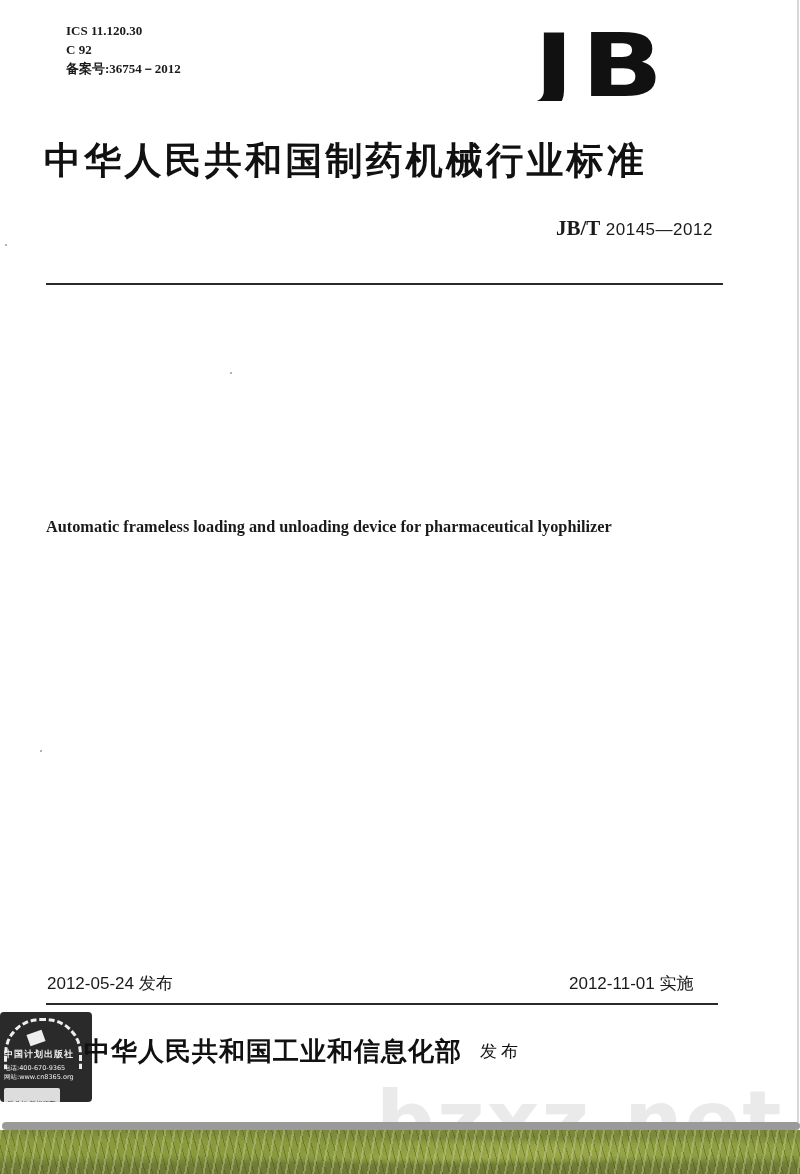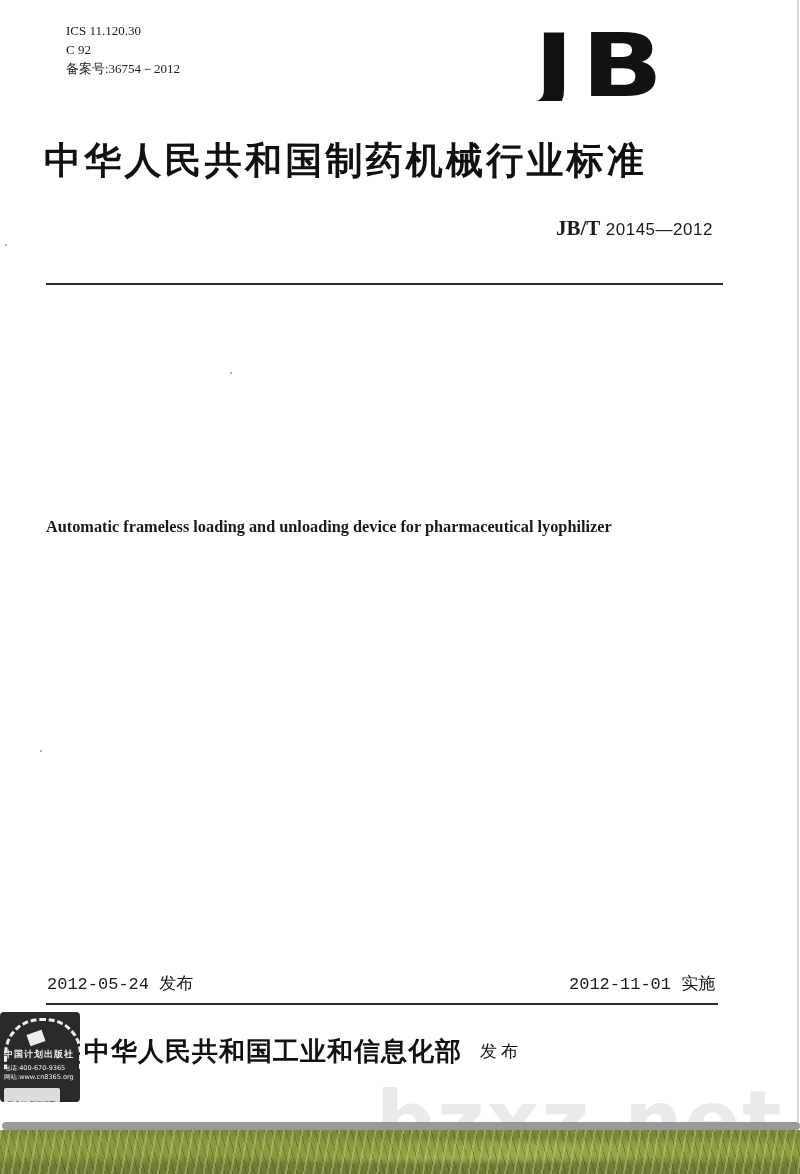--- a/index.html
+++ b/index.html
@@ -9,21 +9,21 @@
       font-family: "DejaVu Sans", sans-serif;
       color: #141414;
     }
     .page {
       position: absolute; left: 0; top: 0; width: 797px; height: 1122px;
       background: #ffffff;
       border-right: 2px solid #d8d8d8;
     }
     .meta {
       position: absolute; left: 66px; top: 21px;
-      font-family: "Liberation Serif", serif; font-weight: normal;
+      font-family: "Liberation Serif", serif; font-weight: bold;
       font-size: 13px; line-height: 19px; color: #1a1a1a;
     }
     .meta div { white-space: nowrap; }
     .jb-logo {
       position: absolute; left: 534px; top: 31px;
       font-family: "DejaVu Sans", sans-serif; font-weight: bold;
       font-size: 88px; line-height: 70px; letter-spacing: 6px;
       color: #111; transform: scaleX(1.22); transform-origin: left top;
       height: 70px; overflow: hidden;
     }
@@ -49,41 +49,41 @@
       letter-spacing: 1.5px; color: #161616; white-space: nowrap;
     }
     .en-title {
       position: absolute; left: 46px; top: 516px;
       font-family: "Liberation Serif", serif; font-weight: bold;
       font-size: 17.5px; color: #1a1a1a; white-space: nowrap;
       transform: scaleX(0.93); transform-origin: left top;
     }
     .date-left, .date-right {
       position: absolute; top: 972px;
-      font-family: Liberation Mono, monospace; font-size: 17px; color: #1a1a1a; white-space: nowrap; text-align: right;
+      font-family: Liberation Sans, sans-serif; font-size: 17px; color: #1a1a1a; white-space: nowrap; text-align: right;
     }
     .date-left { left: 47px; }
     .date-right { left: 569px; }
     .publisher {
       position: absolute; left: 84px; top: 1034px;
       font-family: "DejaVu Serif", serif; font-weight: bold;
       font-size: 26px; letter-spacing: 1px; color: #111; white-space: nowrap;
     }
     .publisher .suffix {
       font-family: "DejaVu Sans", sans-serif; font-weight: normal; font-size: 17px;
       margin-left: 18px; letter-spacing: 4px; vertical-align: 3px;
     }
     .watermark {
       position: absolute; left: 376px; top: 1080px;
       font-family: "DejaVu Sans", sans-serif; font-weight: bold;
       font-size: 82px; line-height: 82px; letter-spacing: 2px;
       color: rgba(200,200,200,0.38); white-space: nowrap; pointer-events: none;
     }
     .stamp {
-      position: absolute; left: 0; top: 1012px; width: 80px; height: 90px;
+      position: absolute; left: 0; top: 1012px; width: 92px; height: 90px;
       background: #2a2a2a; border-radius: 4px; overflow: hidden;
     }
     .stamp .arc {
       position: absolute; left: 4px; top: 6px; width: 72px; height: 48px;
       border-radius: 36px 36px 0 0; border: 3px dashed #eee; border-bottom: none;
     }
     .stamp .box {
       position: absolute; left: 28px; top: 20px; width: 16px; height: 12px;
       background: #eee; transform: rotate(-20deg);
     }

